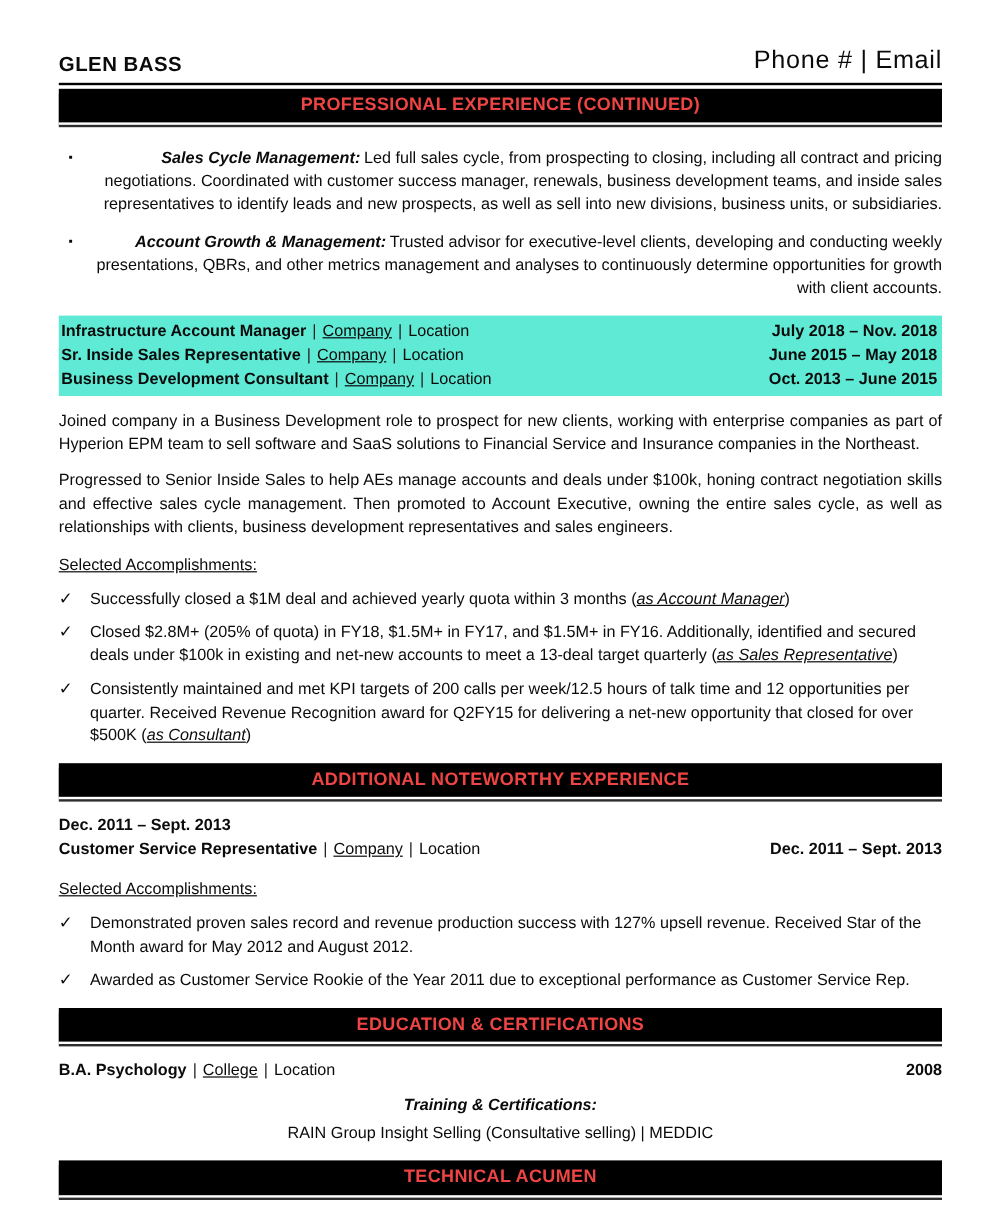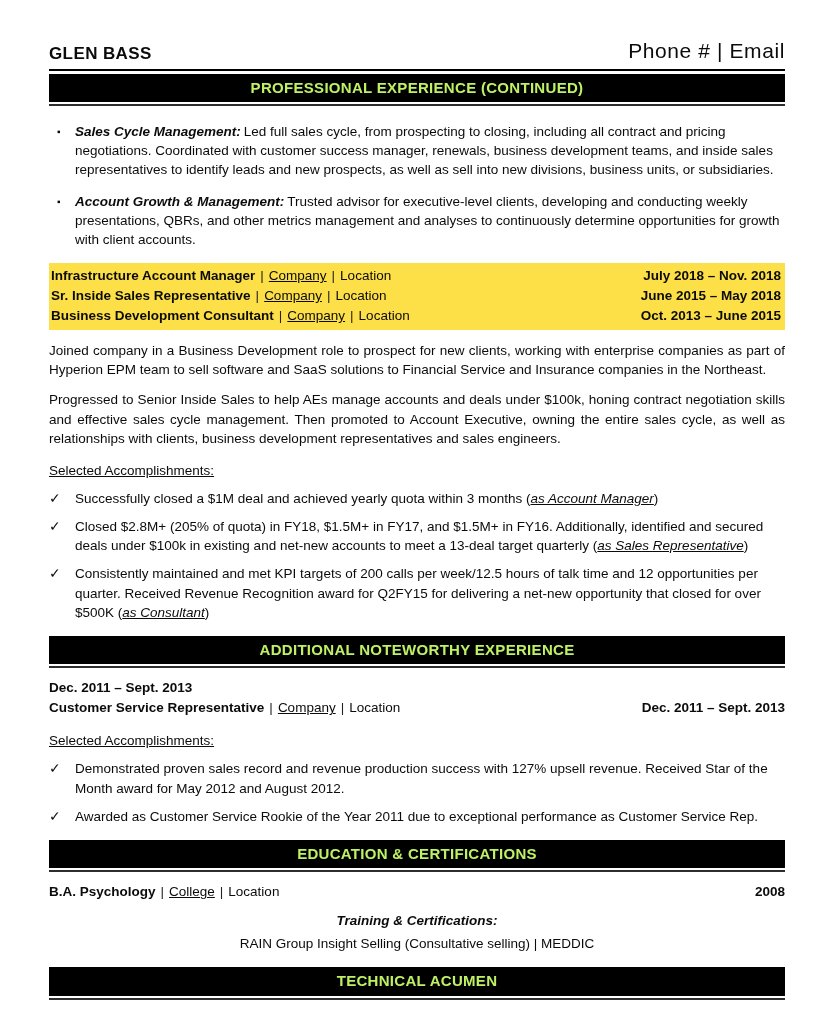--- a/index.html
+++ b/index.html
@@ -23,38 +23,38 @@
     align-items: flex-end;
     border-bottom: 2px solid #000;
     padding-bottom: 3px;
   }
   .name { font-size: 17px; font-weight: bold; letter-spacing: .4px; }
   .contact { font-size: 21px; letter-spacing: .6px; }
   
   .bar {
     margin-top: 3px;
     background: #000;
-    color: #bef264;
+    color: #ef4444;
     text-align: center;
     font-weight: bold;
     font-size: 15px;
     letter-spacing: .3px;
     padding: 3px 16px 4px;
     box-shadow: 0 2px 0 #ffffff, 0 4px 0 #2d2d2d;
   }
   .bar.spaced { margin-top: 14px; }
   
   .sq-list { margin-top: 20px; }
   .sq-item { display: flex; margin: 0 0 12px 0; }
   .sq-glyph { flex: none; width: 18px; margin-left: 8px; font-size: 10px; line-height: 19px; }
-  .sq-text { flex: 1; }
+  .sq-text { flex: 1; text-align: right; }
   .sq-lead { font-weight: bold; font-style: italic; margin-right: 3px; }
   
   .jobs-block { margin-top: 14px; }
-  .jobs-block.gray { background: #fde047; padding: 3px 4px 4px 2px; }
+  .jobs-block.gray { background: #5eead4; padding: 3px 4px 4px 2px; }
   .job-row { display: flex; justify-content: space-between; line-height: 20px; }
   .job-title { font-weight: bold; }
   .pipe { margin: 0 5px; color: #222; }
   .company { text-decoration: underline; }
   .dates { font-weight: bold; white-space: nowrap; }
   
   .para { text-align: justify; margin-top: 11px; }
   
   .selected { text-decoration: underline; margin-top: 13px; }
   .check-list { margin-top: 4px; }

